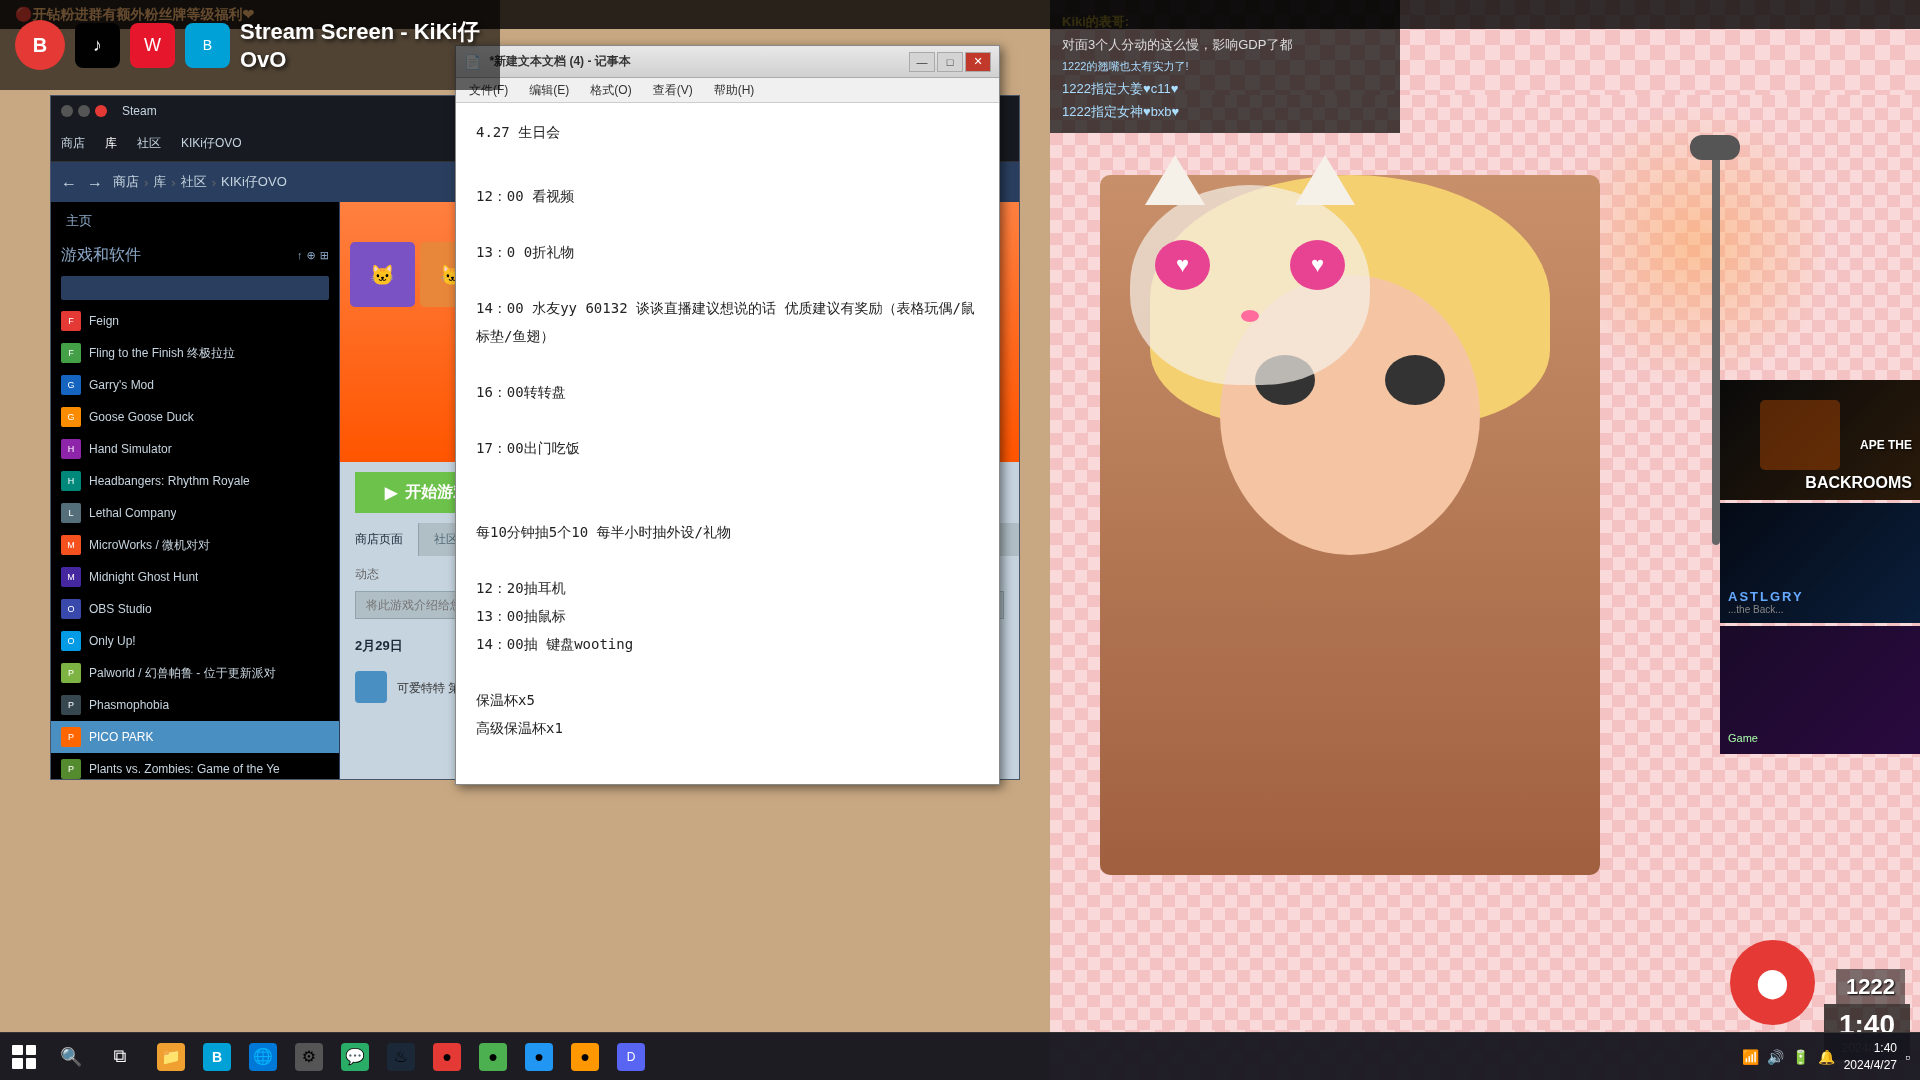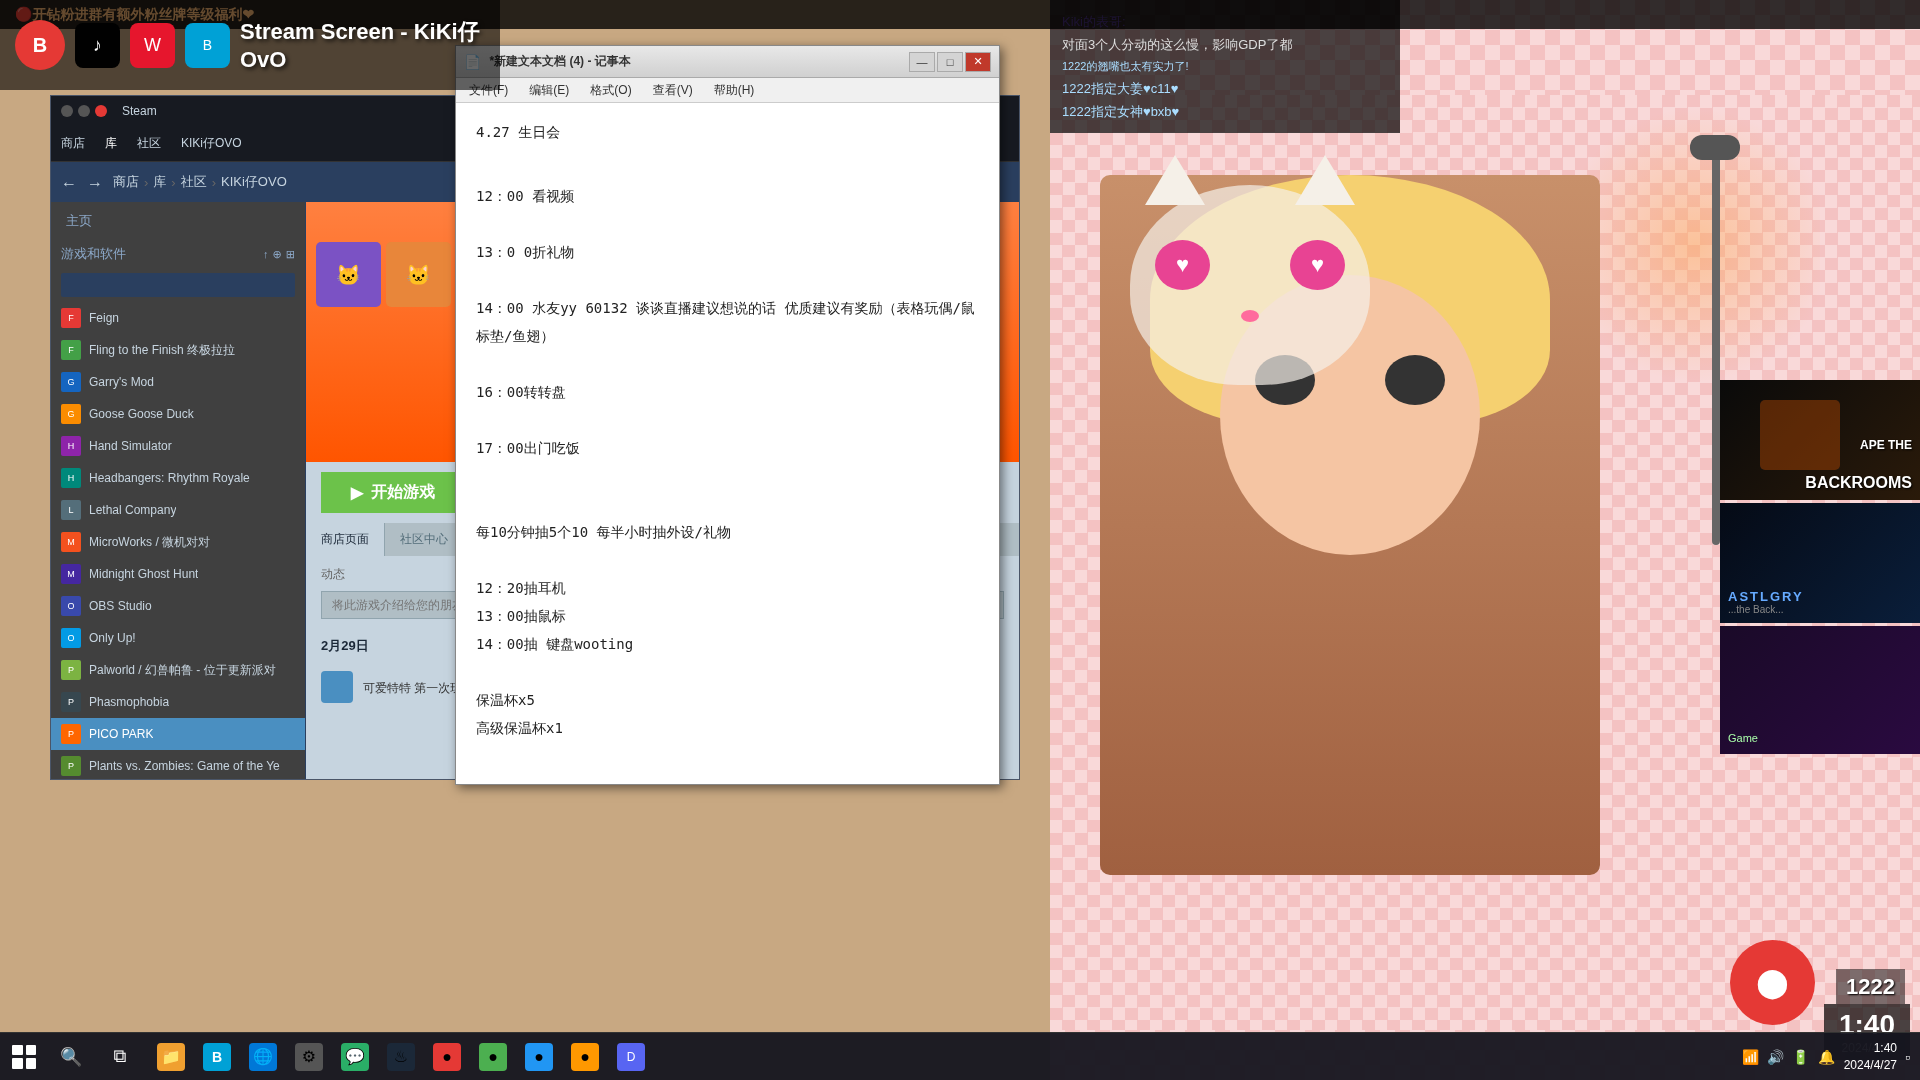--- a/index.html
+++ b/index.html
@@ -151,42 +151,42 @@
     .steam-toolbar-path .sep { color: #666; }
 
     
     .steam-body {
       display: flex;
       height: calc(100% - 106px);
     }
 
     
     .steam-sidebar {
-      width: 255px;
-      background: #404040;
+      width: 289px;
+      background: #000000;
       border-right: 1px solid #2a3f5f;
       overflow-y: auto;
       flex-shrink: 0;
     }
 
     .sidebar-home {
       padding: 10px 15px;
       font-size: 13px;
       color: #8ba7c7;
     }
 
     .sidebar-section {
       padding: 5px 10px;
       display: flex;
       align-items: center;
       justify-content: space-between;
     }
     .sidebar-section-label {
       color: #8ba7c7;
-      font-size: 13px;
+      font-size: 16px;
     }
     .sidebar-section-icons {
       display: flex; gap: 4px;
     }
     .sidebar-section-icons span {
       color: #8ba7c7;
       font-size: 11px;
       cursor: pointer;
     }
 
@@ -777,21 +777,21 @@
     <div>&nbsp;</div>
 
   </div>
 
 </div>
 
 <div class="right-panel">
 
   <div style="position:absolute; top:0; left:0; width:350px; background:rgba(0,0,0,0.7); padding:10px 12px; z-index:25;">
     <div style="font-size:13px; color:white; line-height:1.8;">
-      <span style="color:#8b5cf6; font-weight:normal;">Kiki的表哥:</span>
+      <span style="color:#fde047; font-weight:bold;">Kiki的表哥:</span>
     </div>
     <div style="font-size:13px; color:#ddd; line-height:1.8;">对面3个人分动的这么慢，影响GDP了都</div>
     <div style="font-size:11px; color:white; line-height:1.8;">
       <span style="color:#aaddff;">1222的翘嘴也太有实力了!</span>
     </div>
     <div style="font-size:13px; color:white; line-height:1.8;">
       <span style="color:#aaddff;">1222指定大姜♥c11♥</span>
     </div>
     <div style="font-size:13px; color:white; line-height:1.8;">
       <span style="color:#aaddff;">1222指定女神♥bxb♥</span>

